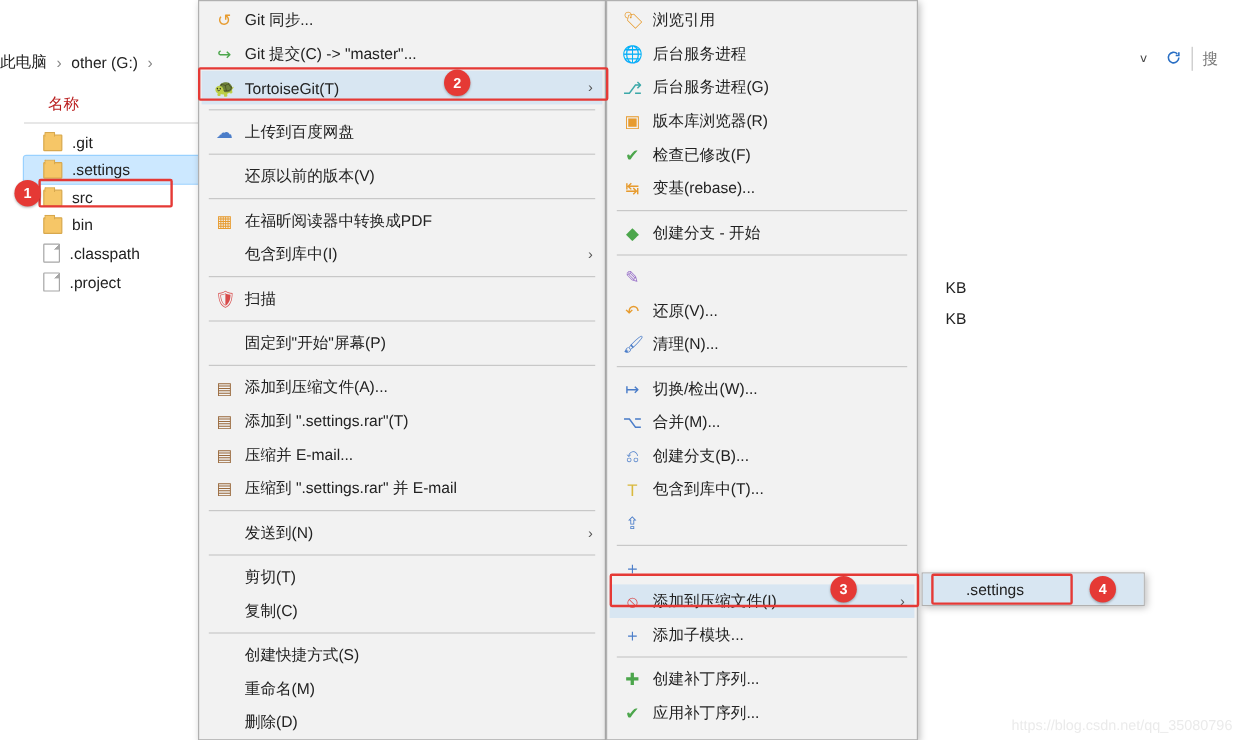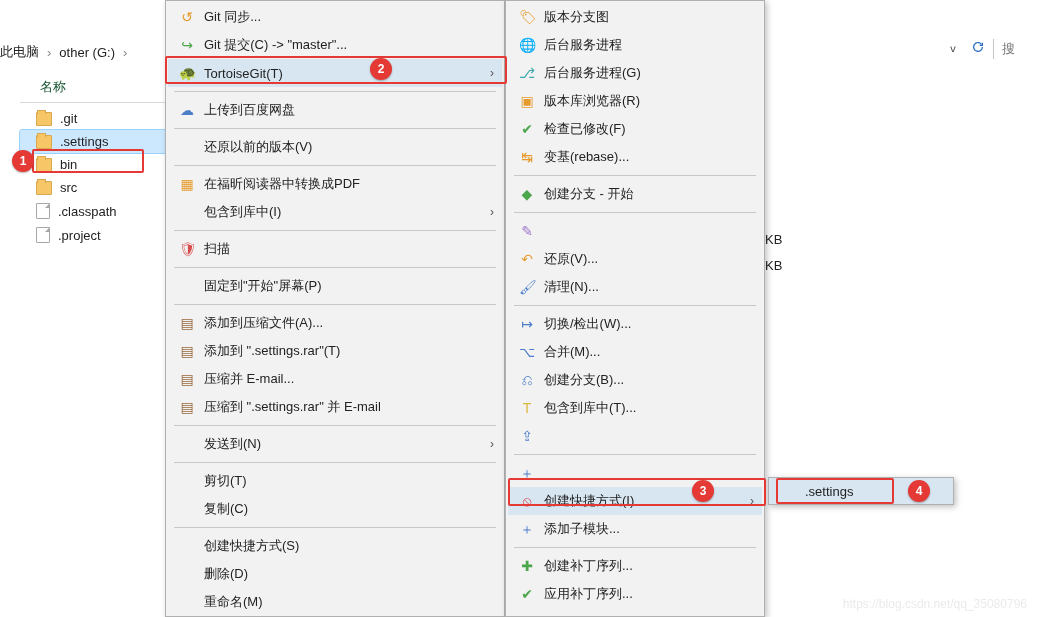--- a/index.html
+++ b/index.html
@@ -11,21 +11,21 @@
   .crumb { display: flex; align-items: center; gap: 4px; text-align: right; }
   .crumb-sep { color: #888; padding: 0 4px; }
   .right-tools { position: absolute; right: 22px; top: 38px; display: flex; align-items: center; gap: 8px; }
   .dd-caret { font-size: 10px; color: #444; padding: 4px 6px; border: 1px solid transparent; }
   .refresh-icon svg { width: 14px; height: 14px; }
   .rt-sep { width: 1px; height: 20px; background: #c5c5c5; }
   .search-stub { color: #777; }
 
   
   .panel { position: absolute; left: 20px; top: 72px; width: 150px; }
-  .panel-header { color: #14532d; padding: 6px 20px; font-size: 13px; }
+  .panel-header { color: #b91c1c; padding: 6px 20px; font-size: 13px; }
   .panel-rule { height: 1px; background: #d8d8d8; margin-bottom: 4px; }
   .file-row { display: flex; align-items: flex-end; gap: 8px; padding: 4px 6px 4px 16px; border-radius: 2px; }
   .file-row.selected { background: #cce8ff; outline: 1px solid #99d1ff; }
   .folder-icon { width: 16px; height: 14px; background: #f6c667; border: 1px solid #d8a84d; border-radius: 1px; position: relative; }
   .folder-icon::before { content: ""; position: absolute; left: 0; top: -3px; width: 7px; height: 3px; background: #f6c667; border: 1px solid #d8a84d; border-bottom: none; border-radius: 1px 1px 0 0; }
   .file-icon { width: 14px; height: 16px; border: 1px solid #a6a6a6; border-radius: 1px; background: #fff; position: relative; }
   .file-icon::before { content: ""; position: absolute; right: -1px; top: -1px; width: 5px; height: 5px; background: linear-gradient(135deg, transparent 49%, #a6a6a6 51%); }
 
   
   .menu { position: absolute; background: #f2f2f2; border: 1px solid #b0b0b0; box-shadow: 2px 2px 6px rgba(0,0,0,0.25); padding: 2px 2px; }
@@ -51,21 +51,21 @@
   .glyph-purple { color: #9a73c9; }
   .glyph-brown  { color: #9a6a3e; }
   .glyph-teal   { color: #3da9a9; }
   .glyph-yellow { color: #d9b93e; }
 
   
   .badge { position: absolute; width: 22px; height: 22px; border-radius: 50%; background: #e53935; color: #fff; font-size: 12px; line-height: 22px; text-align: center; font-weight: bold; box-shadow: 0 1px 2px rgba(0,0,0,0.3); }
   .box-outline { position: absolute; border: 2px solid #e53935; border-radius: 2px; pointer-events: none; }
 
   
-  .kb { position: absolute; left: 765px; color: #222; font-size: 13px; }
+  .kb { position: absolute; left: 788px; color: #222; font-size: 13px; }
 
   .watermark { position: absolute; right: 10px; bottom: 6px; color: #d6d6d6; font-size: 12px; opacity: 0.5; }
 </style>
 </head>
 <body>
 
 <div class="root">
 
   <div class="toolbar">
     <span class="crumb">此电脑</span>
@@ -91,25 +91,25 @@
     <div class="file-row">
       <span class="folder-icon"></span>
       <span>.git</span>
     </div>
     <div class="file-row selected">
       <span class="folder-icon"></span>
       <span>.settings</span>
     </div>
     <div class="file-row">
       <span class="folder-icon"></span>
+      <span>src</span>
+    </div>
+    <div class="file-row">
+      <span class="folder-icon"></span>
       <span>bin</span>
-    </div>
-    <div class="file-row">
-      <span class="folder-icon"></span>
-      <span>src</span>
     </div>
     <div class="file-row">
       <span class="file-icon"></span>
       <span>.classpath</span>
     </div>
     <div class="file-row">
       <span class="file-icon"></span>
       <span>.project</span>
     </div>
   </div>
@@ -210,34 +210,34 @@
       <span class="ico"></span>
       <span class="lbl">复制(C)</span>
     </div>
     <div class="sep"></div>
     <div class="item">
       <span class="ico"></span>
       <span class="lbl">创建快捷方式(S)</span>
     </div>
     <div class="item">
       <span class="ico"></span>
+      <span class="lbl">重命名(M)</span>
+    </div>
+    <div class="item">
+      <span class="ico"></span>
       <span class="lbl">删除(D)</span>
     </div>
-    <div class="item">
-      <span class="ico"></span>
-      <span class="lbl">重命名(M)</span>
-    </div>
   </div>
 
   <div class="menu secondary">
     <div class="item">
       <span class="ico">
           <span class="glyph glyph-orange">🏷</span>
         </span>
-      <span class="lbl">版本分支图</span>
+      <span class="lbl">浏览引用</span>
     </div>
     <div class="item">
       <span class="ico">
           <span class="glyph glyph-blue">🌐</span>
         </span>
       <span class="lbl">后台服务进程</span>
     </div>
     <div class="item">
       <span class="ico">
           <span class="glyph glyph-teal">⎇</span>
@@ -320,21 +320,21 @@
     <div class="sep"></div>
     <div class="item">
       <span class="ico">
           <span class="glyph glyph-blue">＋</span>
         </span>
     </div>
     <div class="item hover">
       <span class="ico">
           <span class="glyph glyph-red">⦸</span>
         </span>
-      <span class="lbl">创建快捷方式(I)</span>
+      <span class="lbl">添加到压缩文件(I)</span>
       <span class="arrow">›</span>
     </div>
     <div class="item">
       <span class="ico">
           <span class="glyph glyph-blue">＋</span>
         </span>
       <span class="lbl">添加子模块...</span>
     </div>
     <div class="sep"></div>
     <div class="item">

